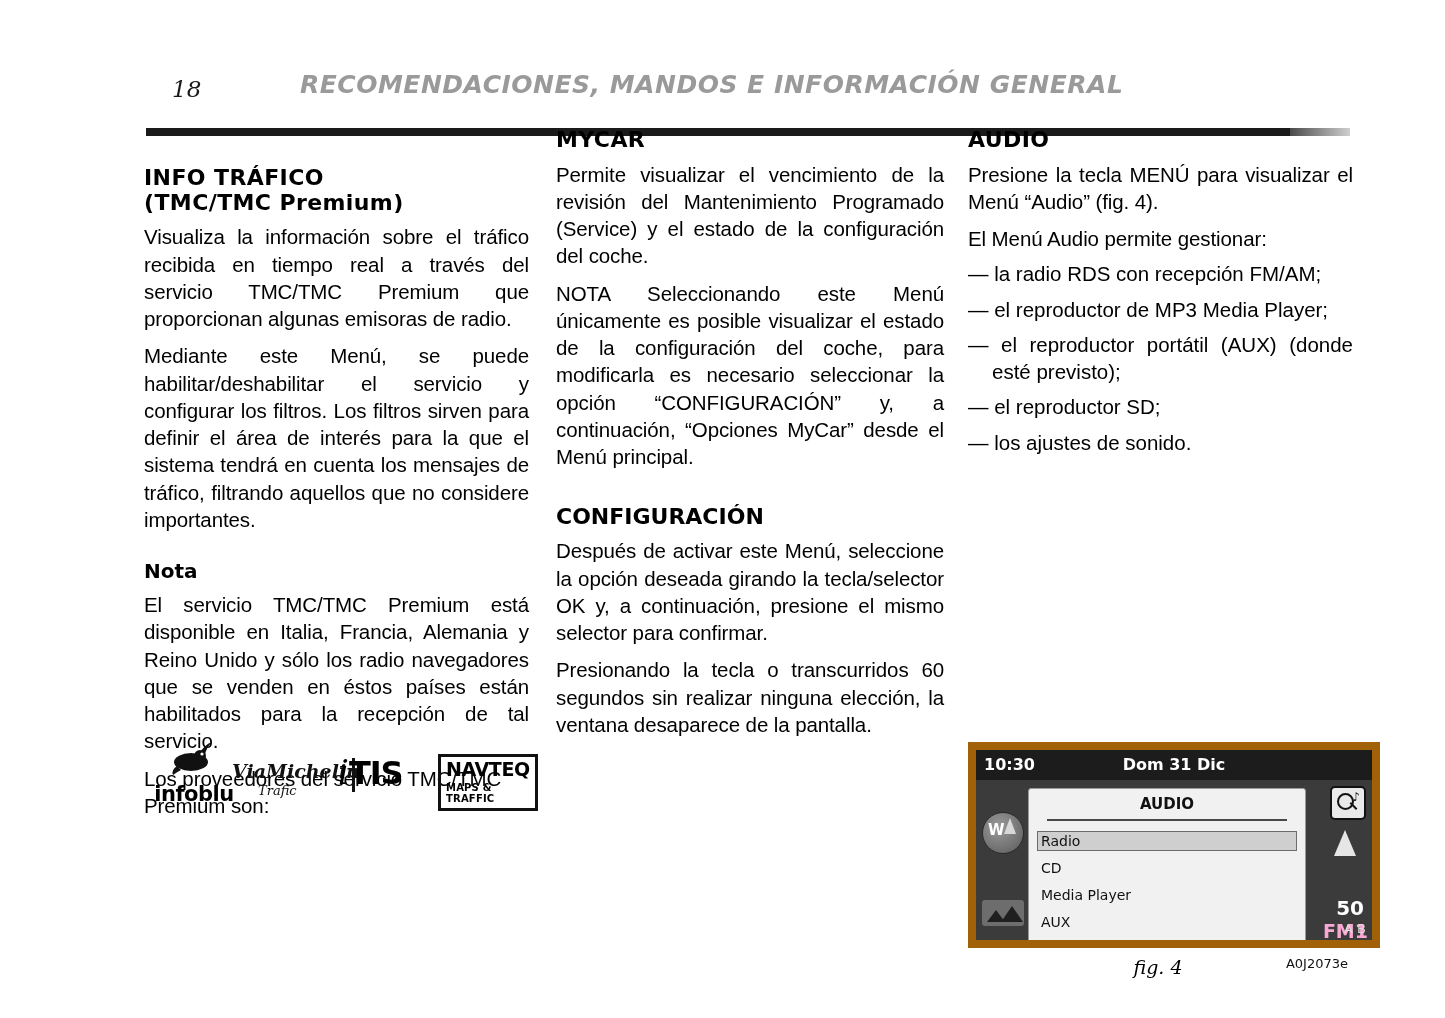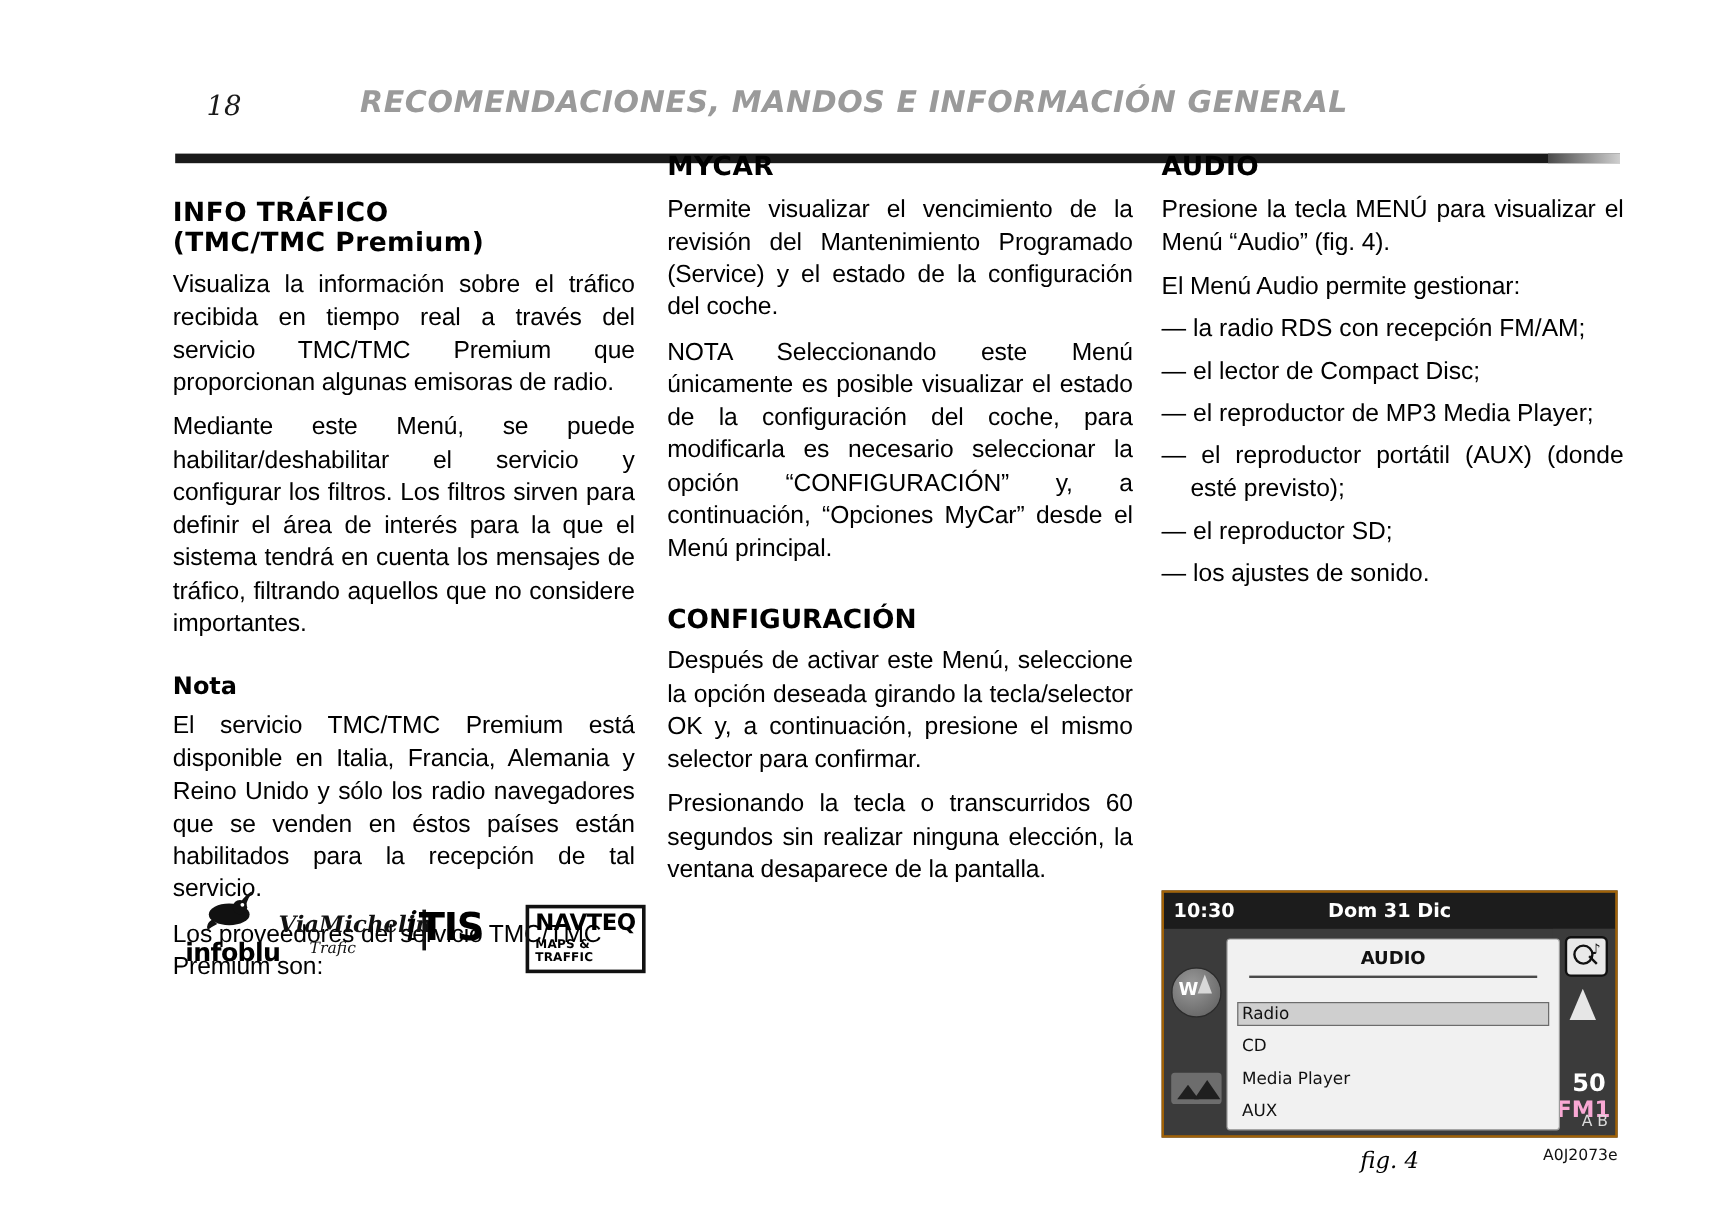--- a/index.html
+++ b/index.html
@@ -218,24 +218,24 @@
 
   
   .figure {
     position: absolute;
     left: 968px;
     top: 742px;
     width: 380px;
   }
   .screen {
     position: relative;
-    width: 380px;
+    width: 412px;
     height: 206px;
     background: #3b3b3b;
-    border: 2px solid #a16207;
+    border: 8px solid #a16207;
     box-sizing: border-box;
     overflow: hidden;
   }
   .screen-topbar {
     position: absolute;
     left: 0; top: 0;
     width: 100%;
     height: 30px;
     background: #1c1c1c;
     color: #ffffff;
@@ -355,21 +355,21 @@
     color: #111;
     margin-top: 6px;
   }
   .audio-rule {
     width: 240px;
     height: 2px;
     background: #4a4a4a;
     margin: 6px auto 0 auto;
   }
   .audio-list {
-    margin-top: 20px;
+    margin-top: 10px;
     padding: 0 8px;
   }
   .audio-item {
     font-family: "DejaVu Sans", sans-serif;
     font-size: 14px;
     color: #111;
     padding: 2px 4px;
     margin-bottom: 7px;
   }
   .audio-item.selected {
@@ -486,21 +486,20 @@
     <p class="body first">Después de activar este Menú, seleccione la opción deseada girando la tecla/selector OK y, a continuación, presione el mismo selector para confirmar.</p>
     <p class="body">Presionando la tecla o transcurridos 60 segundos sin realizar ninguna elección, la ventana desaparece de la pantalla.</p>
   </div>
 
   <div class="col col3">
     <h2 class="sec">AUDIO</h2>
     <p class="body first">Presione la tecla MENÚ para visualizar el Menú “Audio” (fig. 4).</p>
     <p class="body noindent">El Menú Audio permite gestionar:</p>
     <ul class="dashlist">
       <li>— la radio RDS con recepción FM/AM;</li>
-      <li>— el lector de Compact Disc;</li>
       <li>— el reproductor de MP3 Media Player;</li>
       <li>— el reproductor portátil (AUX) (donde esté previsto);</li>
       <li>— el reproductor SD;</li>
       <li>— los ajustes de sonido.</li>
     </ul>
   </div>
 
   <div class="figure">
     <div class="screen">
 

